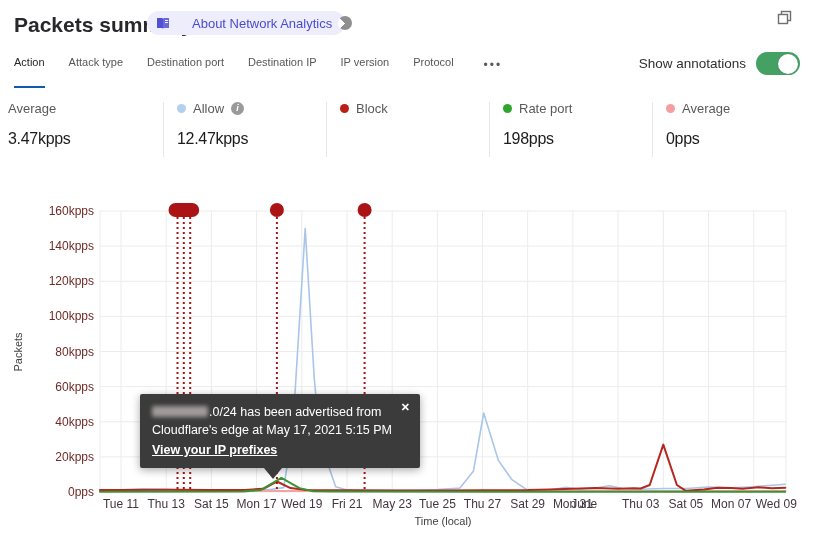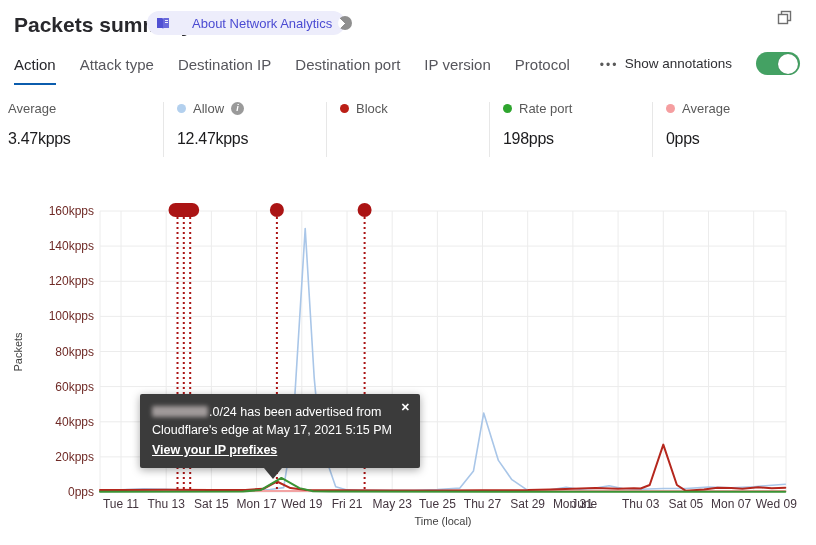--- a/index.html
+++ b/index.html
@@ -8,25 +8,25 @@
   
   .page-title{position:absolute;left:14px;top:13px;font-size:21px;font-weight:700;color:#28282c;}
   .badge{position:absolute;left:147px;top:11px;height:24px;display:flex;align-items:center;gap:22px;
          padding:0 13px 0 9px;border-radius:13px;background:#ededfb;color:#4b4bd2;font-size:13px;
          border:none;cursor:pointer;}
   .pie-icon{position:absolute;left:338px;top:16px;width:14px;height:14px;border-radius:50%;
          background:conic-gradient(from 225deg,#ffffff 0deg 88deg,#8f8f8f 88deg 360deg);}
   .win-icon{position:absolute;left:776px;top:9px;width:18px;height:18px;cursor:pointer;}
   
   .tabs{position:absolute;left:14px;top:52px;display:flex;align-items:flex-start;gap:24px;font-size:13.5px;}
-  .tab{background:none;border:none;padding:4px 0 10px 0;color:#56565c;font-size:15px;cursor:pointer;
+  .tab{background:none;border:none;padding:4px 0 18px 0;color:#56565c;font-size:11px;cursor:pointer;
        font-family:inherit;}
   .tab.active{color:#26262b;border-bottom:2px solid #0b5cad;}
   .tab-more{background:none;border:none;color:#5a5a5a;font-size:12px;letter-spacing:2px;cursor:pointer;padding-top:6px;}
-  .annot-ctrl{position:absolute;right:16px;top:52px;display:flex;align-items:center;gap:24px;}
+  .annot-ctrl{position:absolute;right:16px;top:52px;display:flex;align-items:center;gap:10px;}
   .annot-label{font-size:13.5px;color:#2f2f33;}
   .toggle{position:relative;width:44px;height:23px;border-radius:12px;background:#44a163;cursor:pointer;border:none;}
   .toggle .knob{position:absolute;top:1.5px;right:2px;width:20px;height:20px;border-radius:50%;
         background:#fff;box-shadow:0 0 1px rgba(0,0,0,.4);}
   
   .stat{position:absolute;top:100px;width:150px;}
   .stat-head{display:flex;align-items:center;gap:7px;font-size:13px;color:#595959;height:16px;}
   .dot{width:9px;height:9px;border-radius:50%;flex:0 0 auto;}
   .info-icon{width:13px;height:13px;border-radius:50%;background:#9a9a9a;color:#fff;font-size:9px;
         font-weight:700;display:flex;align-items:center;justify-content:center;font-style:italic;}
@@ -63,22 +63,22 @@
   </button>
   <div class="pie-icon"></div>
   <svg class="win-icon" viewBox="0 0 18 18">
     <rect x="5.5" y="2.5" width="9" height="9" fill="#fff" stroke="#6f6f6f" stroke-width="1.4"></rect>
     <rect x="2.5" y="5.5" width="9" height="9" fill="#fff" stroke="#6f6f6f" stroke-width="1.4"></rect>
   </svg>
 
   <div class="tabs">
     <button class="tab active">Action</button>
     <button class="tab">Attack type</button>
+    <button class="tab">Destination port</button>
     <button class="tab">Destination IP</button>
-    <button class="tab">Destination port</button>
     <button class="tab">IP version</button>
     <button class="tab">Protocol</button>
     <button class="tab-more">•••</button>
   </div>
   <div class="annot-ctrl">
     <span class="annot-label">Show annotations</span>
     <button class="toggle" style="background-color: rgb(68, 161, 99);">
       <span class="knob"></span>
     </button>
   </div>

